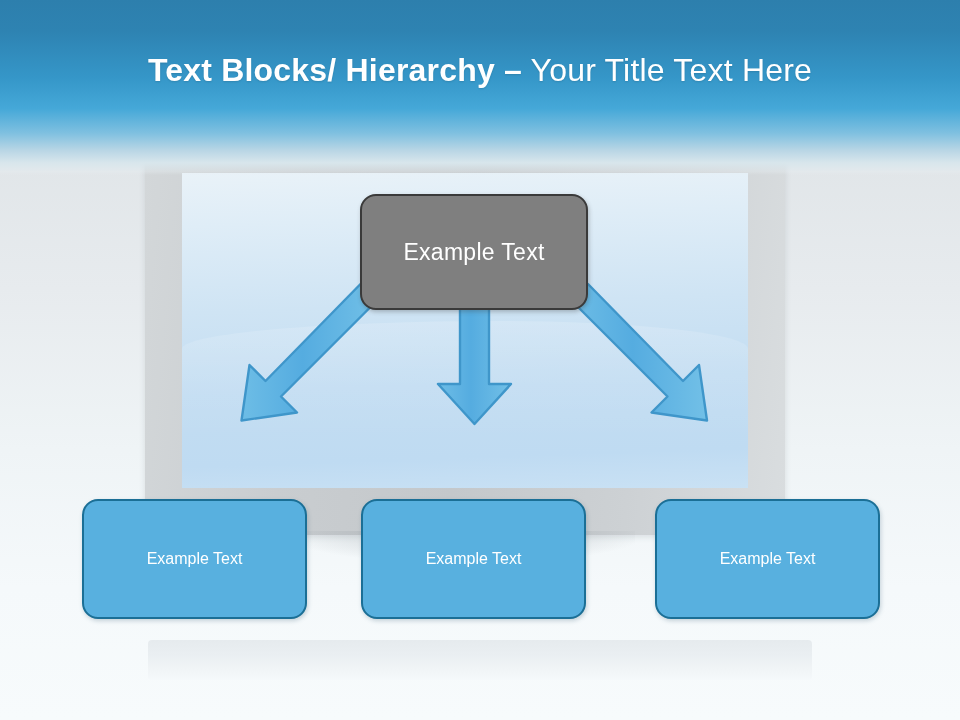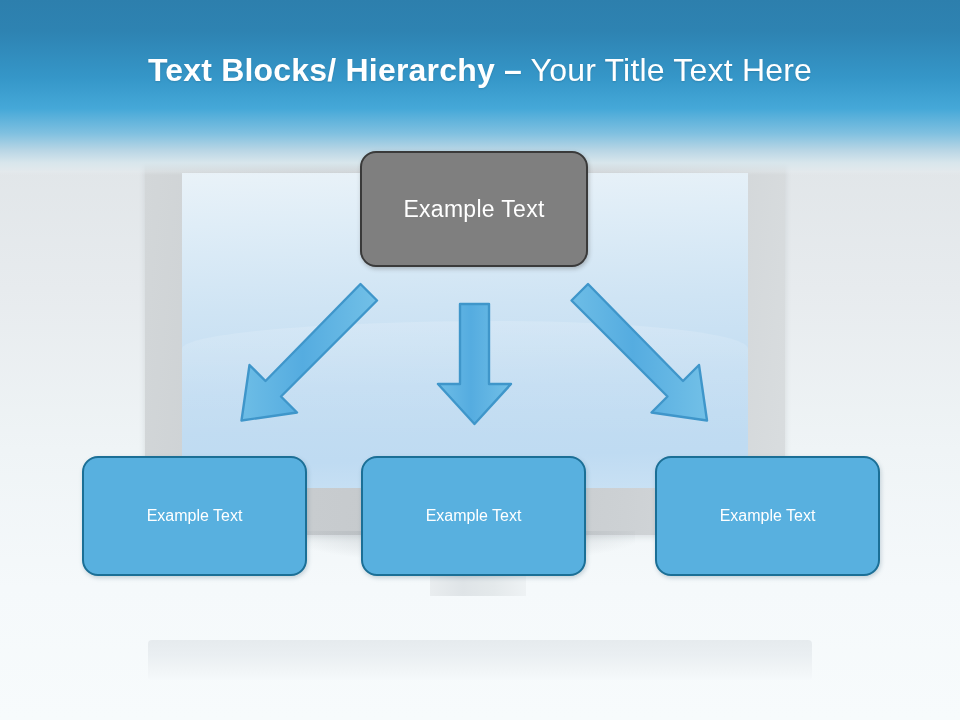--- a/index.html
+++ b/index.html
@@ -138,20 +138,21 @@
 
   
   .node {
     position: absolute;
     box-sizing: border-box;
     display: flex;
     align-items: center;
     justify-content: center;
     color: #ffffff;
     text-align: center;
+    margin-top: 43px;
   }
 
   .node-top {
     left: 360px; top: 151px;
     width: 228px; height: 116px;
     background: #7f7f7f;
     border: 2px solid #3a3a3a;
     border-radius: 16px;
     font-size: 23px;
     box-shadow: 1px 2px 4px rgba(60,60,60,0.30);

